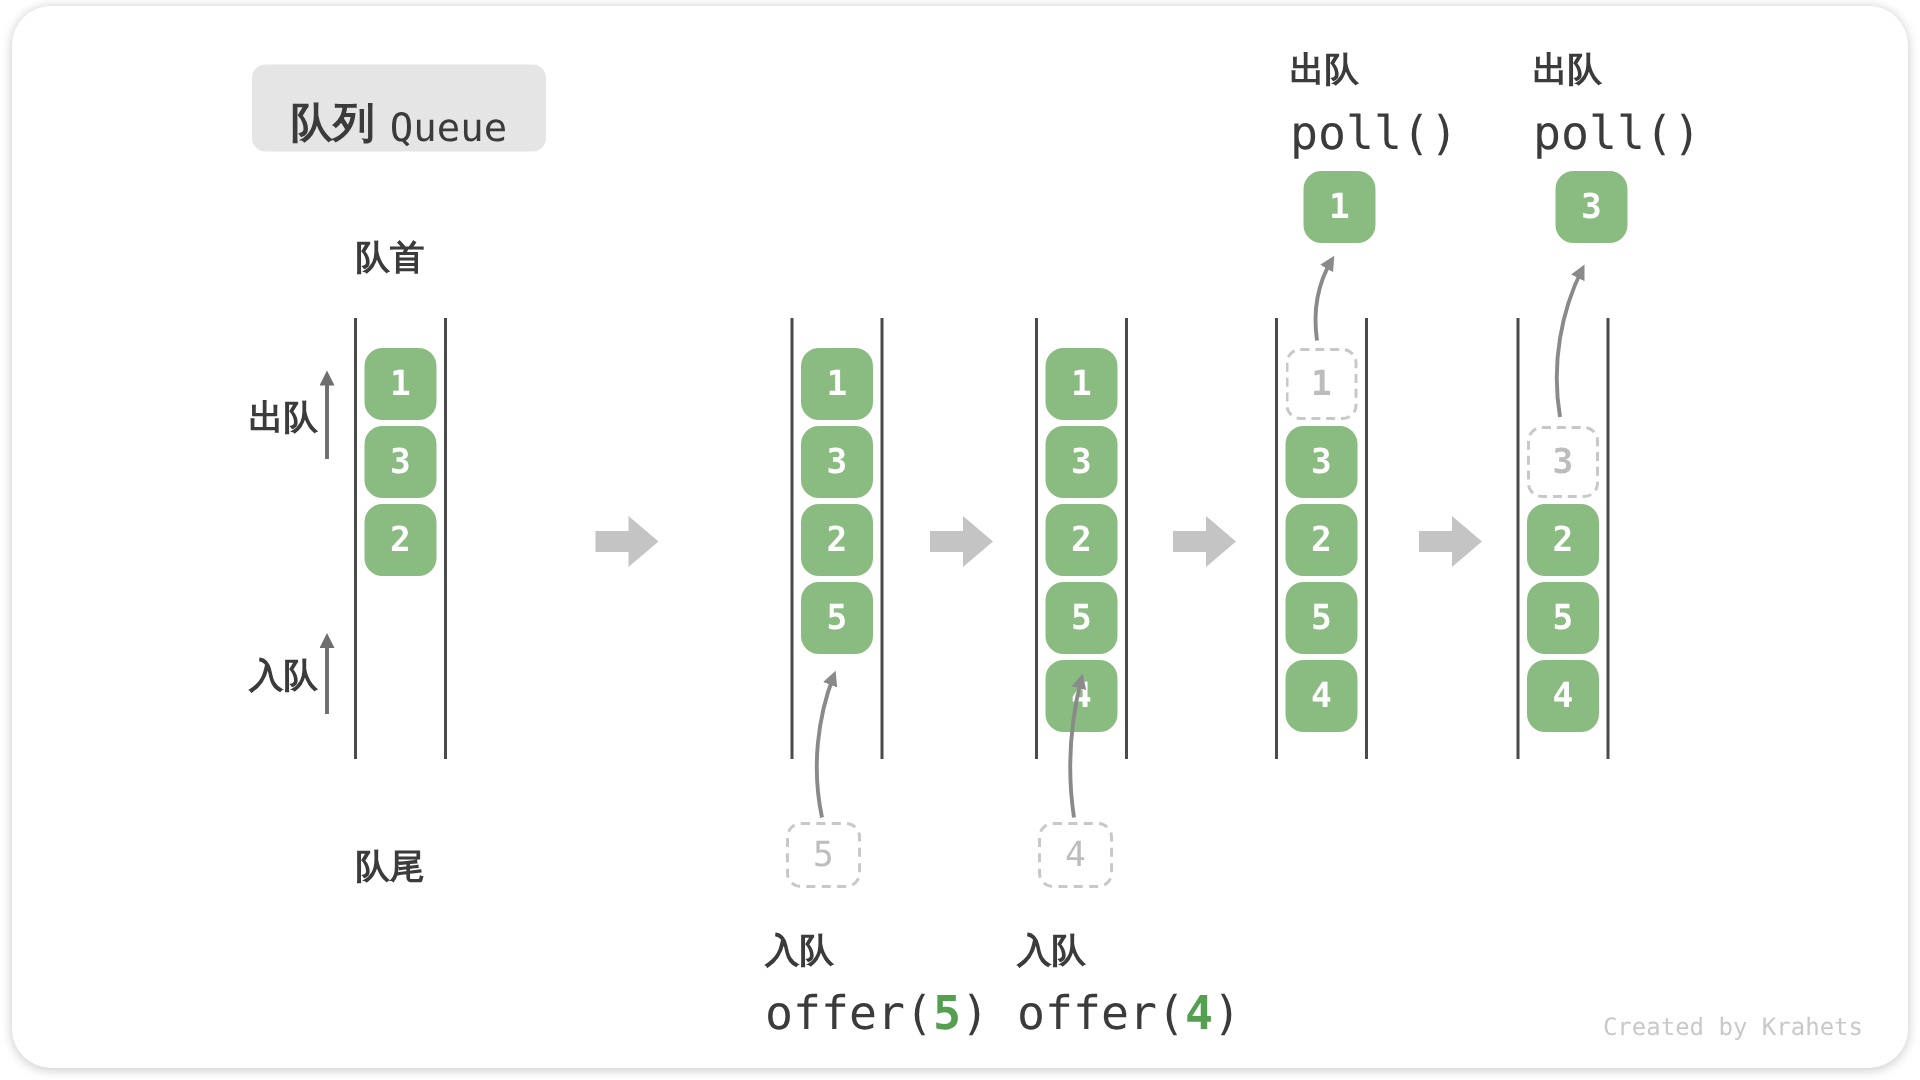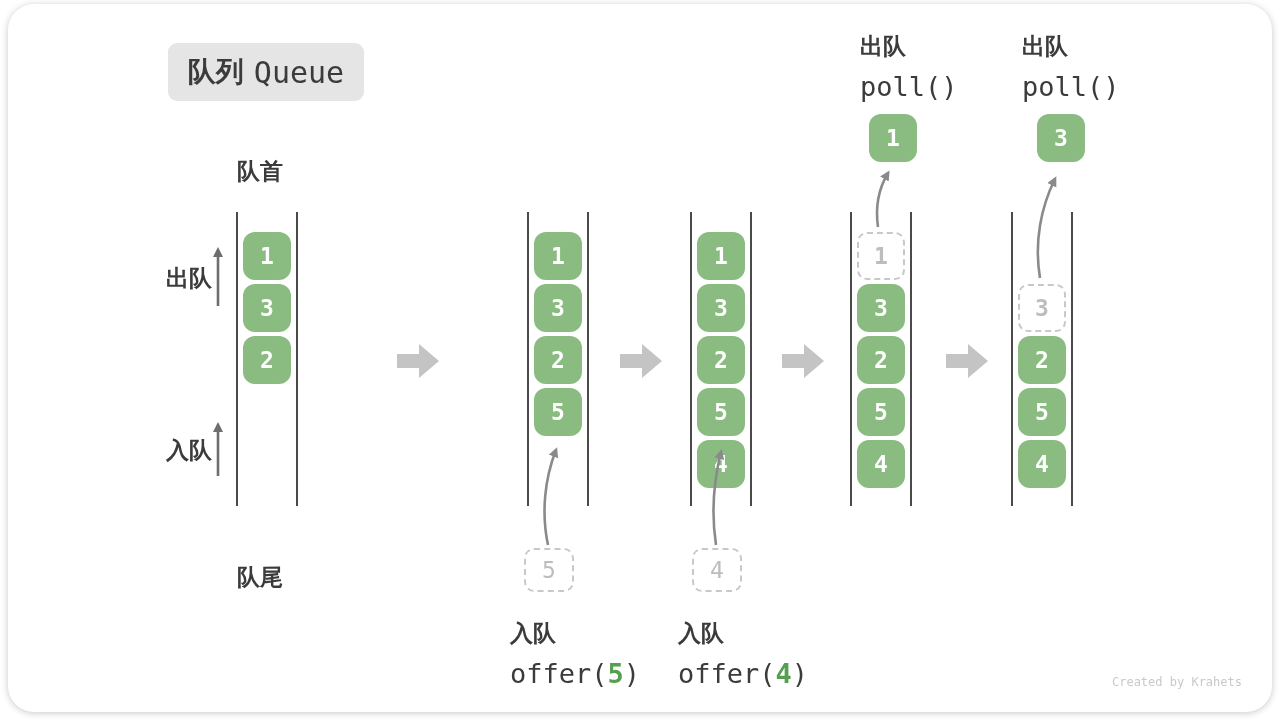--- a/index.html
+++ b/index.html
@@ -11,24 +11,24 @@
     background: #ffffff; border-radius: 26px;
     box-shadow: 0 1px 7px rgba(0,0,0,0.22);
   }
 
   .abs { position: absolute; }
 
   
   .badge {
     position: absolute; left: 168px; top: 43px; width: 196px; height: 58px;
     background: #e5e5e5; border-radius: 9px;
-    display: flex; align-items: center; justify-content: center; gap: 10px;
+    display: flex; align-items: flex-end; justify-content: center; gap: 10px;
   }
   .badge .zh { font-weight: bold; font-size: 28px; color: #3b3b3b; }
-  .badge .en { font-family: "DejaVu Sans Mono", monospace; font-size: 30px; color: #3b3b3b; }
+  .badge .en { font-family: "DejaVu Sans Mono", monospace; font-size: 26px; color: #3b3b3b; }
 
   
   .cjk-label { font-weight: bold; font-size: 23px; color: #3b3b3b; white-space: nowrap; }
 
   
   .queue-col { position: absolute; top: 212px; width: 62px; height: 294px; }
   .queue-col .line { position: absolute; top: 0; width: 1.6px; height: 100%; background: #4a4a4a; }
   .queue-col .line.left { left: 0; }
   .queue-col .line.right { right: 0; }
   .cells { position: absolute; inset: 0; }
@@ -50,26 +50,26 @@
   .pending-box {
     position: absolute; width: 50px; height: 44px; background: #ffffff;
     border: 2px dashed #c8c8c8; border-radius: 10px;
     display: flex; align-items: center; justify-content: center;
     color: #bdbdbd; font-family: "DejaVu Sans Mono", monospace; font-size: 23px;
   }
 
   
   .op-block { position: absolute; display: flex; flex-direction: column; gap: 9px; }
   .op-block .op-label { font-weight: bold; font-size: 23px; color: #3b3b3b; }
-  .op-block .op-code { font-family: "DejaVu Sans Mono", monospace; font-size: 27px; color: #3b3b3b; white-space: nowrap; }
+  .op-block .op-code { font-family: "DejaVu Sans Mono", monospace; font-size: 31px; color: #3b3b3b; white-space: nowrap; }
   .op-block .op-code .arg { color: #55a050; font-weight: bold; }
 
   .watermark {
     position: absolute; top: 675px; right: 38px;
-    font-family: "DejaVu Sans Mono", monospace; font-size: 12px; color: #c9c9c9;
+    font-family: "DejaVu Sans Mono", monospace; font-size: 16px; color: #c9c9c9;
   }
 
   svg.overlay { position: absolute; left: 0; top: 0; pointer-events: none; }
 </style>
 </head>
 <body>
 
 <div class="card"></div>
 
 <div class="badge">

